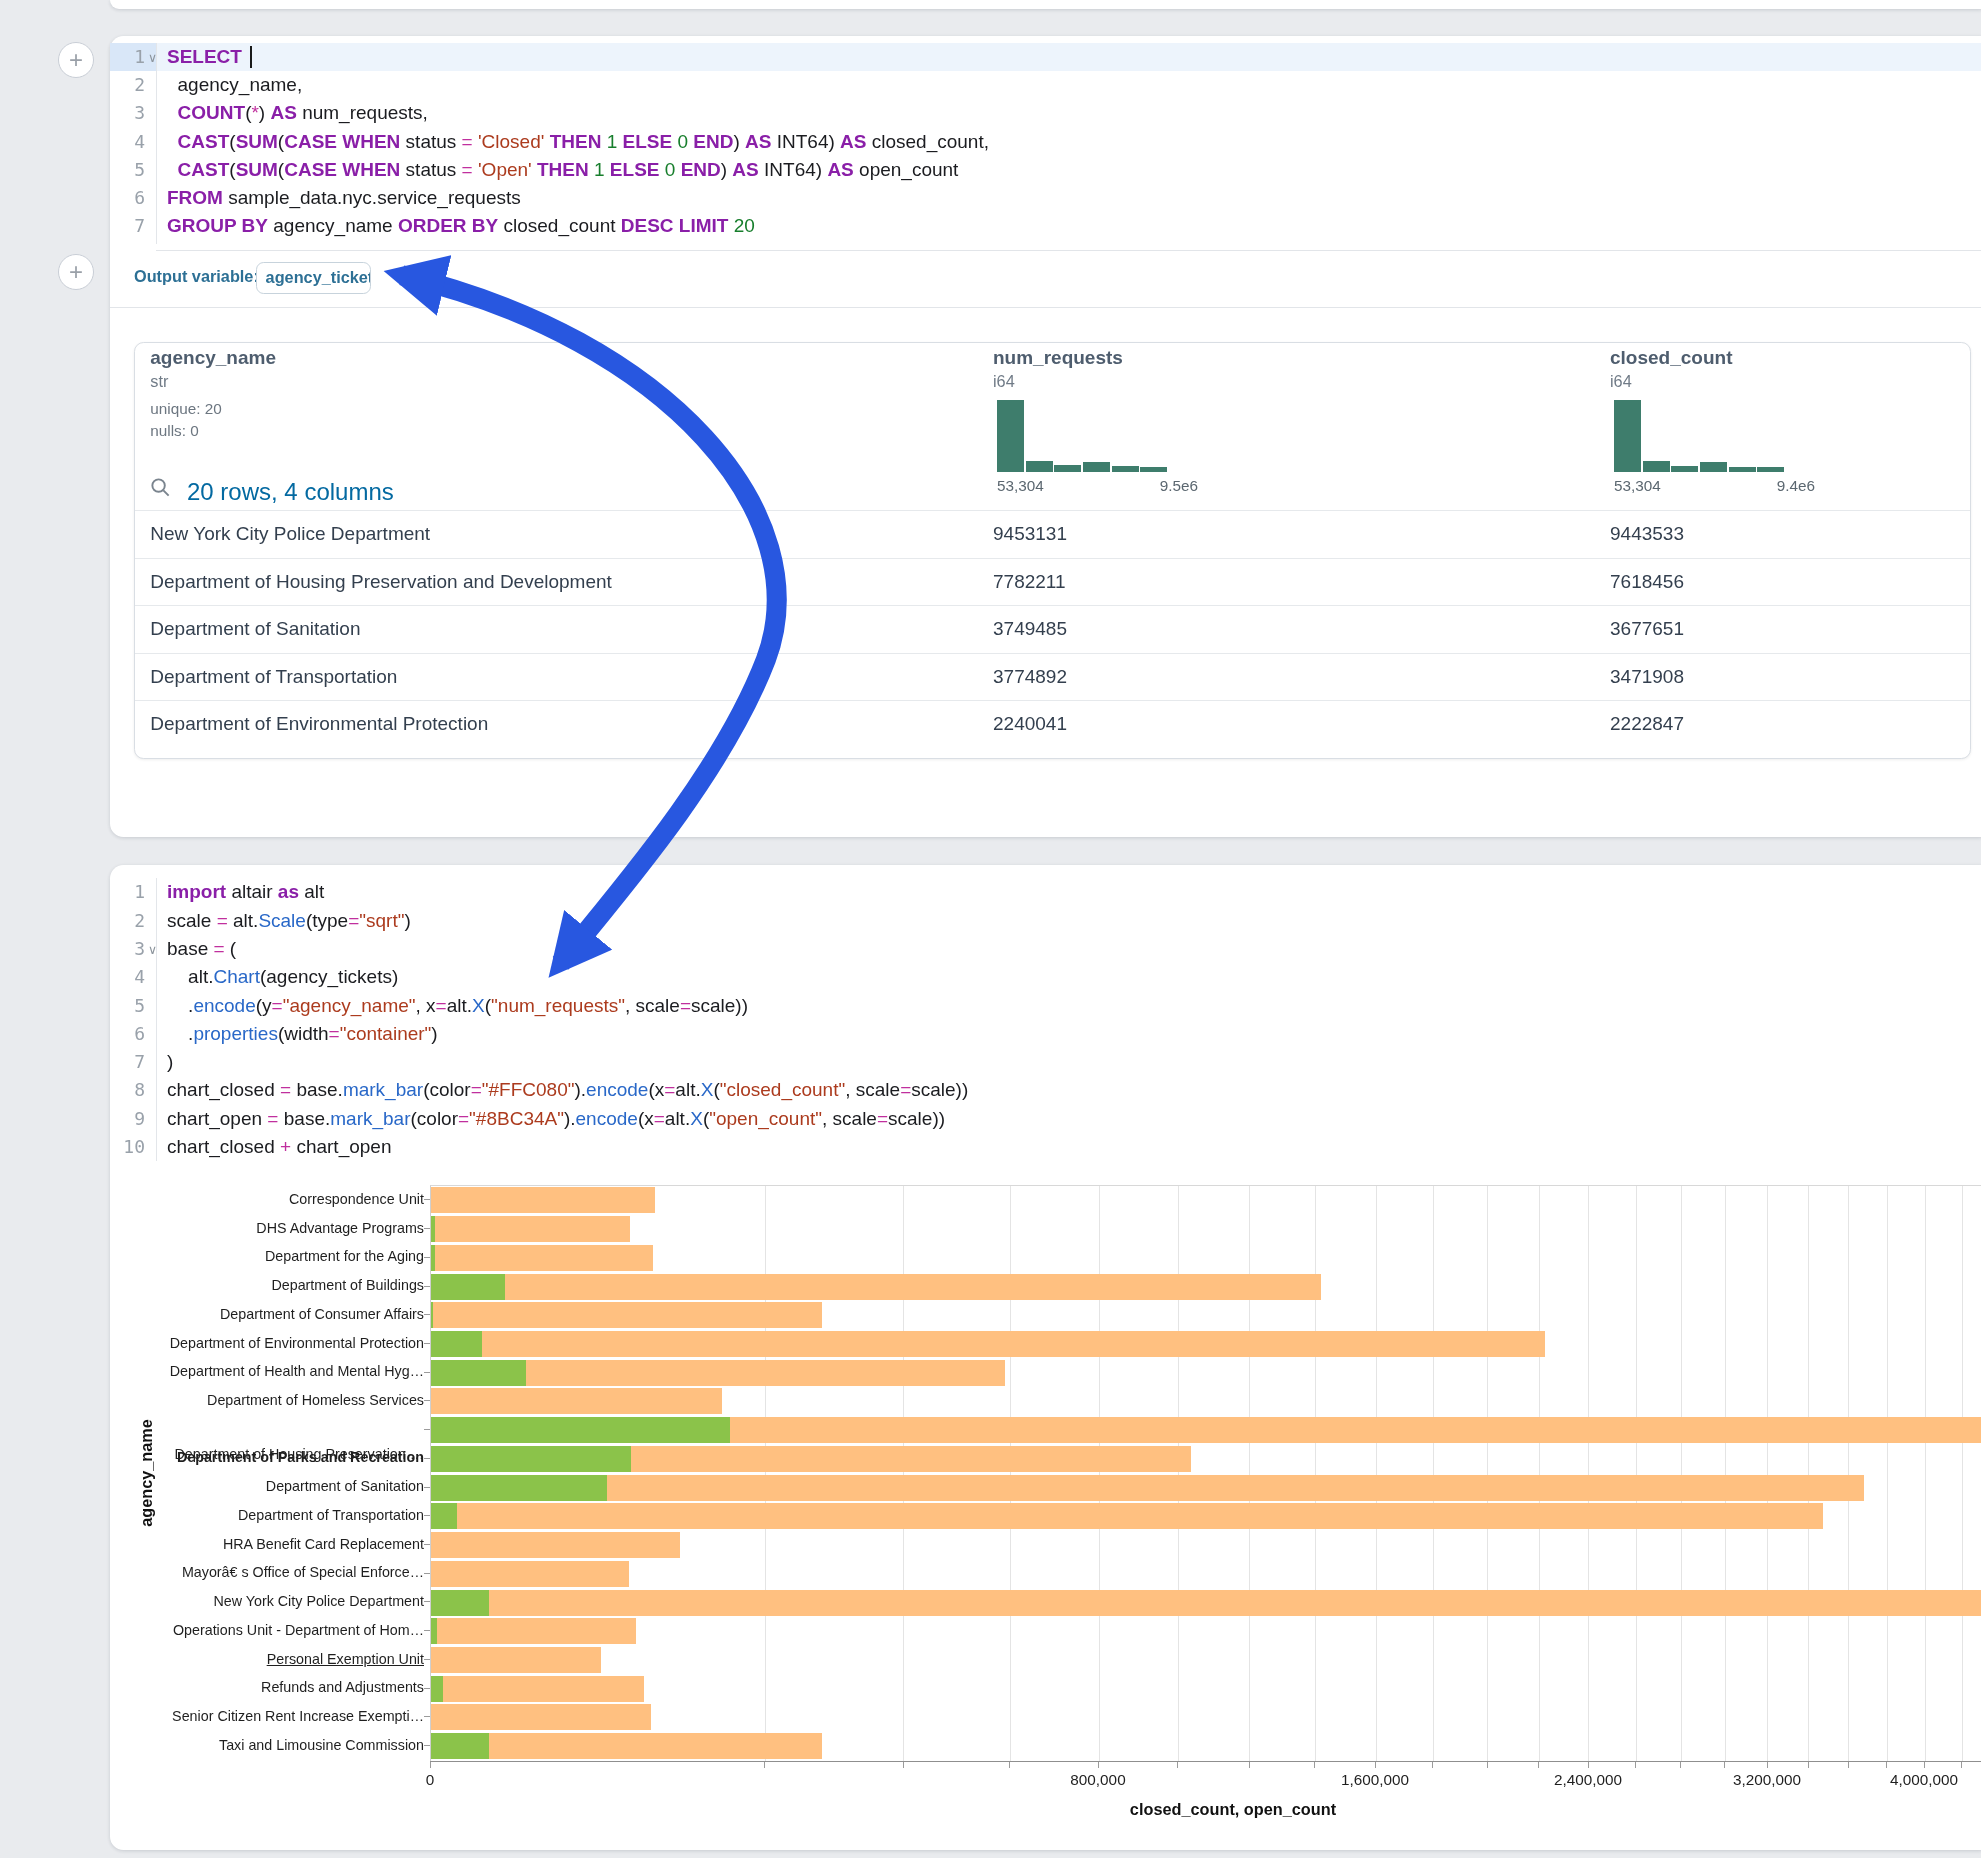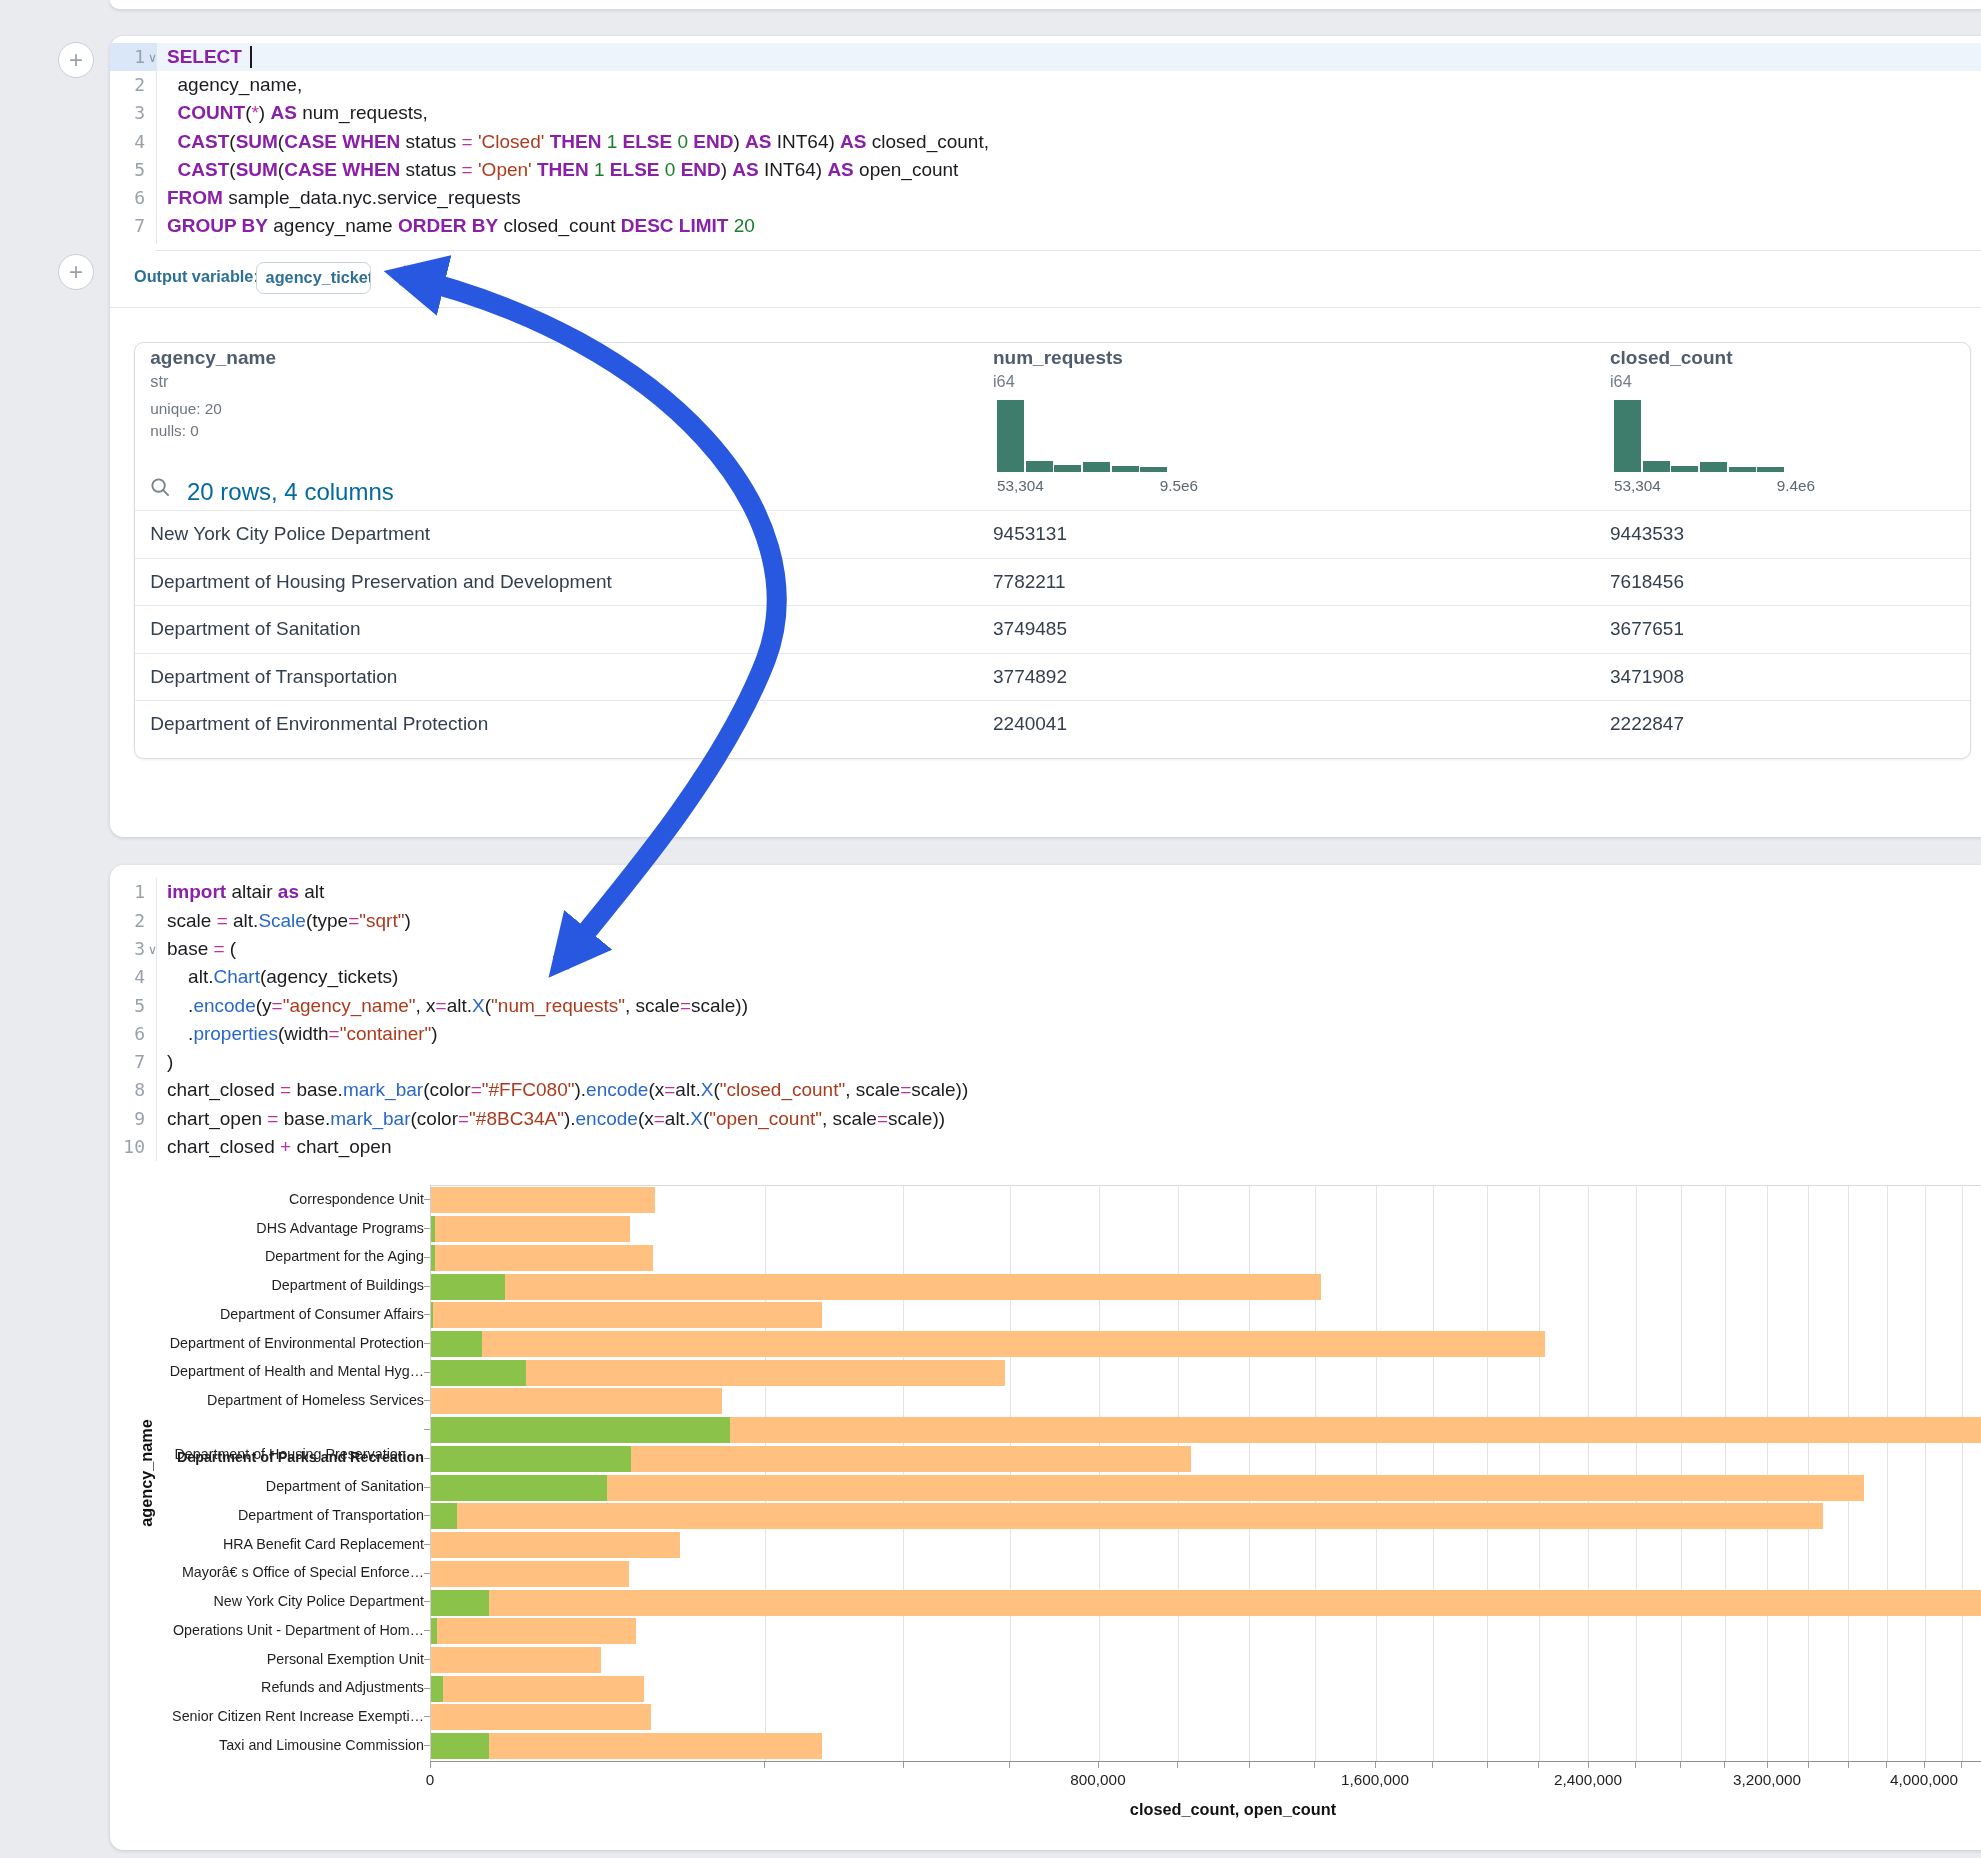--- a/index.html
+++ b/index.html
@@ -253,21 +253,21 @@
           <div class="ylab" style="left: 27px; top: 316px;">Department of Transportation</div>
           <div class="ytick" style="left: 314px; top: 330px;"></div>
           <div class="ylab" style="left: 27px; top: 345px;">HRA Benefit Card Replacement</div>
           <div class="ytick" style="left: 314px; top: 359px;"></div>
           <div class="ylab" style="left: 27px; top: 373px;">Mayorâ€ s Office of Special Enforce…</div>
           <div class="ytick" style="left: 314px; top: 388px;"></div>
           <div class="ylab" style="left: 27px; top: 402px;">New York City Police Department</div>
           <div class="ytick" style="left: 314px; top: 416px;"></div>
           <div class="ylab" style="left: 27px; top: 431px;">Operations Unit - Department of Hom…</div>
           <div class="ytick" style="left: 314px; top: 445px;"></div>
-          <div class="ylab" style="left: 27px; top: 460px;">Personal Exemption Unit</div>
+          <div class="ylab" style="left: 27px; top: 460px; text-decoration: underline;">Personal Exemption Unit</div>
           <div class="ytick" style="left: 314px; top: 474px;"></div>
           <div class="ylab" style="left: 27px; top: 488px;">Refunds and Adjustments</div>
           <div class="ytick" style="left: 314px; top: 503px;"></div>
           <div class="ylab" style="left: 27px; top: 517px;">Senior Citizen Rent Increase Exempti…</div>
           <div class="ytick" style="left: 314px; top: 531px;"></div>
           <div class="ylab" style="left: 27px; top: 546px;">Taxi and Limousine Commission</div>
           <div class="ytick" style="left: 314px; top: 560px;"></div>
         </div>
       <div class="plot" style="left:320px;top:0;width:1551px;height:576px;">
         <div id="gridlines">

